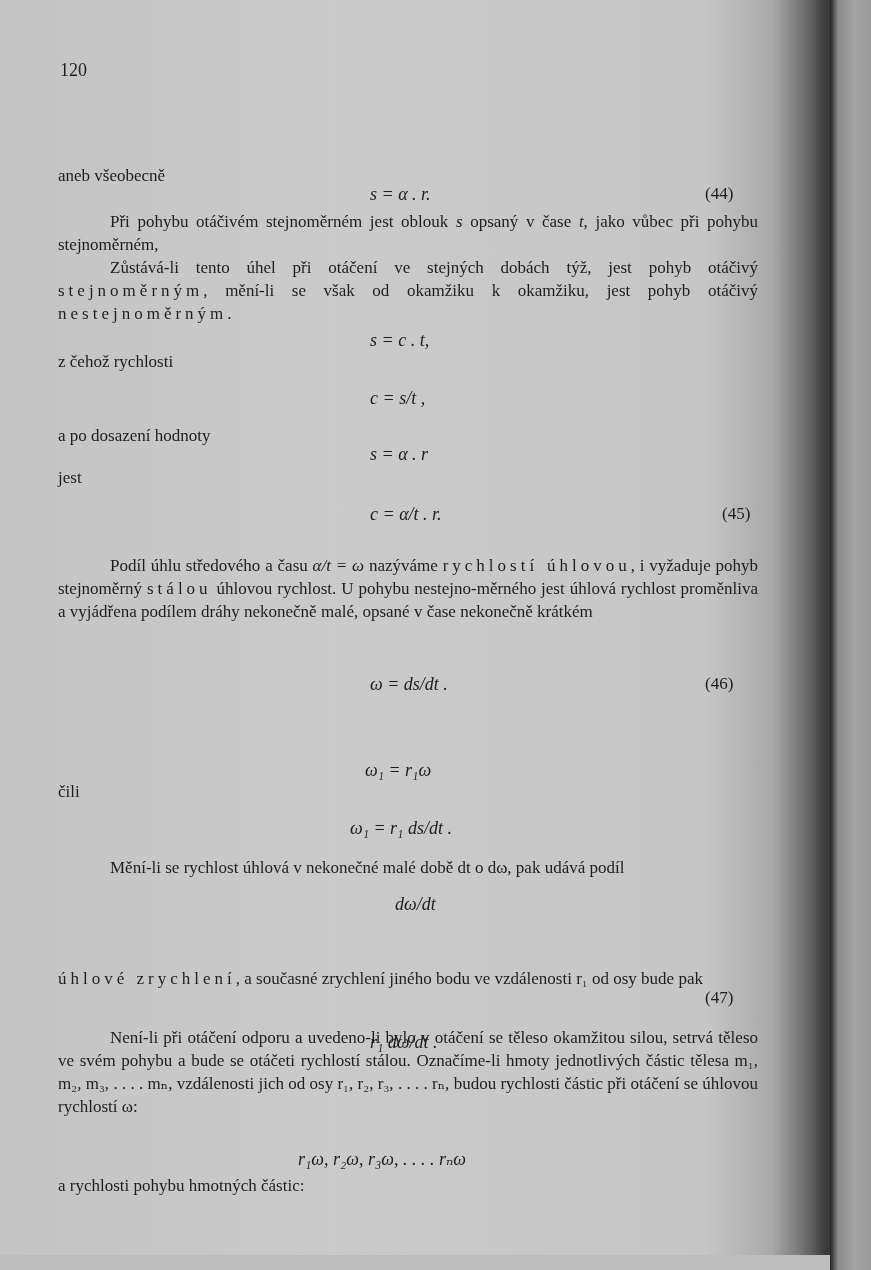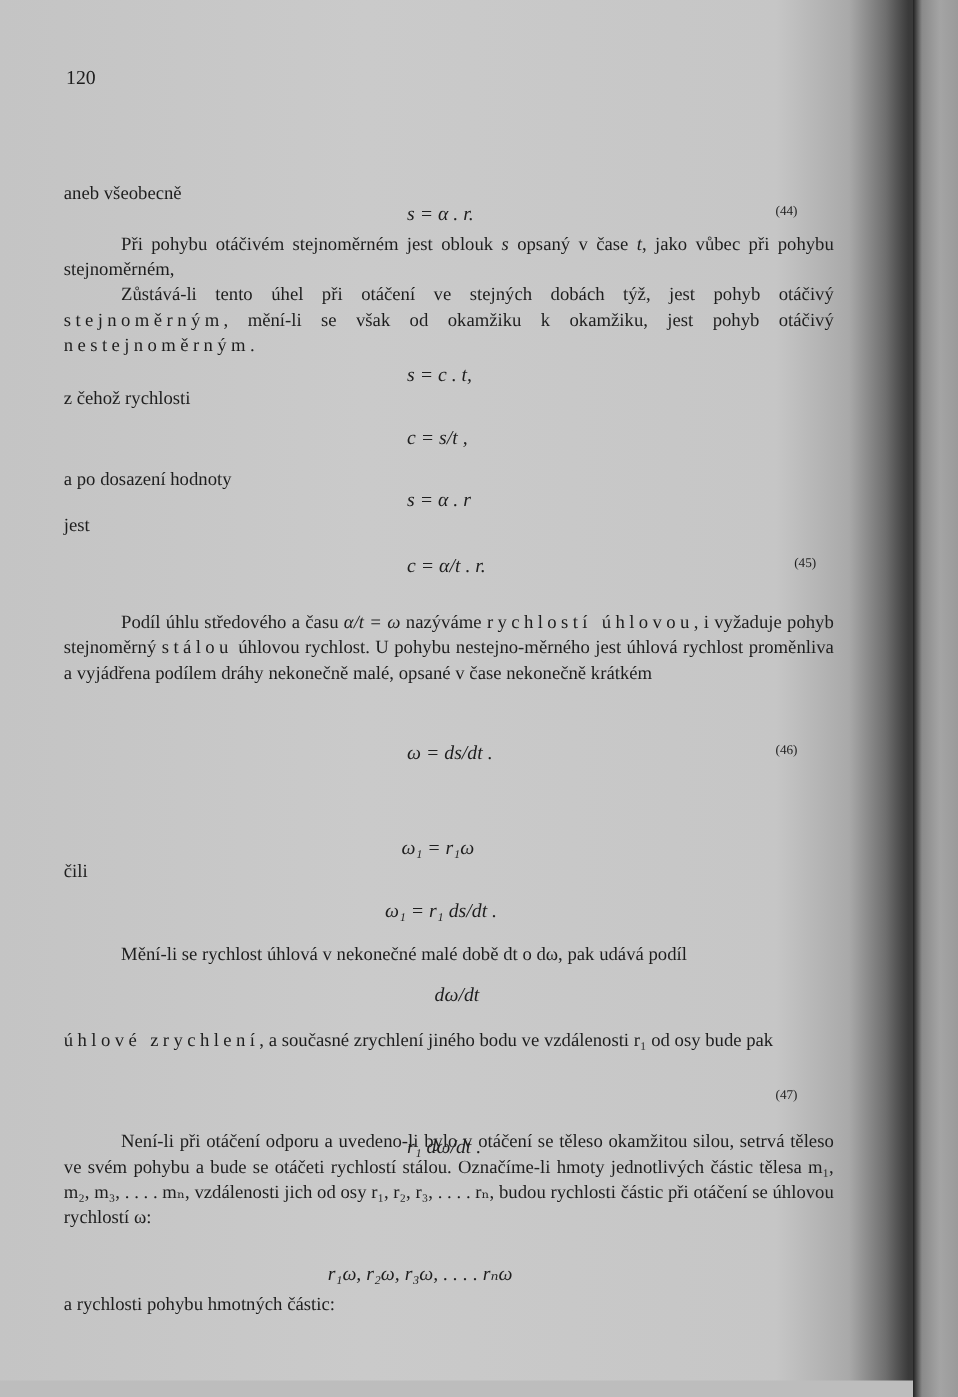--- a/index.html
+++ b/index.html
@@ -13,25 +13,25 @@
     position:absolute; left:0; top:0; width:830px; height:1255px;
     background:linear-gradient(90deg,#c4c4c4 0%,#cacaca 40%,#c6c6c6 85%,#a9a9a9 93%,#6f6f6f 97%,#3a3a3a 99.5%);
   }
   .gutter {
     position:absolute; left:830px; top:0; width:41px; height:1270px;
     background:linear-gradient(90deg,#222 0%,#8a8a8a 20%,#a4a4a4 60%,#9a9a9a 100%);
   }
   .t { position:absolute; font-size:17px; line-height:20px; white-space:nowrap; transform-origin:left top; }
   .para { position:absolute; left:58px; width:700px; font-size:17px; line-height:23px; text-align:justify; }
   .para p { margin:0; text-indent:52px; }
-  .para p.noind { text-indent:0; }
+  .para p.noind { text-indent:0;margin-top:33px; }
   .sp { letter-spacing:4px; }
   .it { font-style:italic; }
   .eq { position:absolute; font-size:18px; font-style:italic; white-space:nowrap; }
-  .num { position:absolute; font-size:12px; }
+  .num { position:absolute; font-size:17px; }
 </style>
 </head>
 <body>
 
 <div class="page">
 
   <div class="t" style="left:60px;top:60px;font-size:18px;">120</div>
 
 
   <div class="t" style="left:58px;top:166px;">aneb všeobecně</div>

